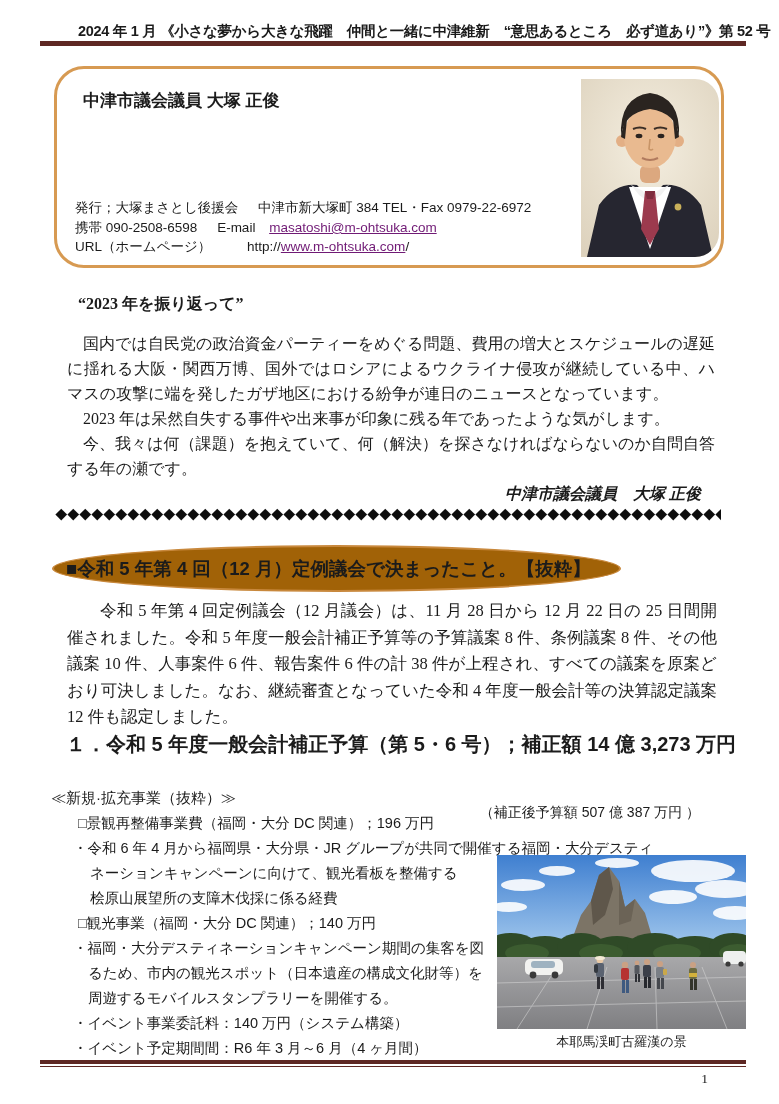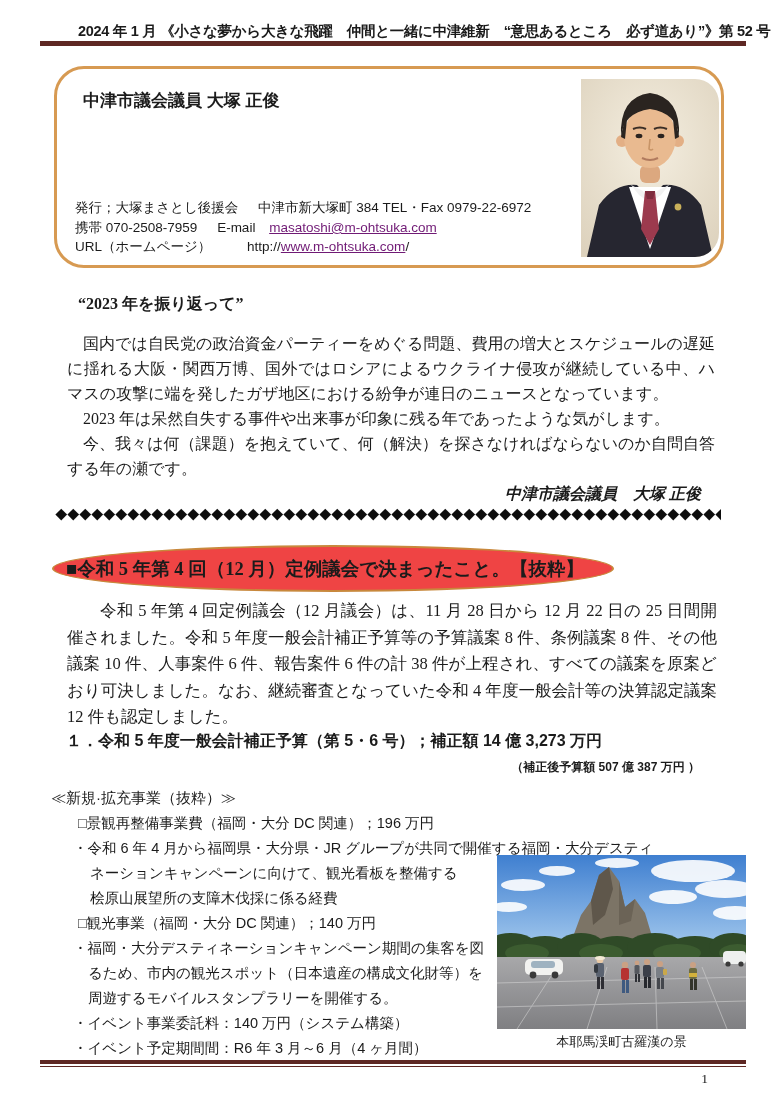--- a/index.html
+++ b/index.html
@@ -50,30 +50,30 @@
   }
   
   .diamond-divider{
     position:absolute;top:507px;left:55px;width:666px;height:16px;overflow:hidden;
     font-size:12.5px;letter-spacing:-0.5px;white-space:nowrap;color:#0d0d0d;line-height:16px;
   }
   
   .council-heading{
     position:absolute;top:545px;left:52px;display:inline-block;
     border:2px solid #c8883c;border-radius:50%;padding:9px 28px 9px 12px;
-    font-size:18.5px;font-weight:bold;white-space:nowrap;background:#ef4444;font-family:Liberation Serif, serif;
+    font-size:18.5px;font-weight:bold;white-space:nowrap;background:#a16207;
   }
   .council-body{
     position:absolute;top:598px;left:67px;width:650px;
     font-family:"Liberation Serif",serif;font-size:16.5px;line-height:26.5px;
     text-align:justify;text-indent:2em;
   }
   
-  .budget-h1{position:absolute;top:731px;left:66px;font-size:16px;font-weight:bold;white-space:nowrap;}
-  .budget-h2{position:absolute;top:759px;left:66px;width:634px;text-align:right;font-size:12px;font-weight:bold;}
+  .budget-h1{position:absolute;top:731px;left:66px;font-size:20px;font-weight:bold;white-space:nowrap;}
+  .budget-h2{position:absolute;top:804px;left:66px;width:634px;text-align:right;font-size:14px;font-weight:normal;}
   .budget-sub{position:absolute;top:789px;left:51px;font-size:15px;}
   .budget-list{position:absolute;top:811px;left:60px;width:662px;font-size:14.5px;line-height:25px;}
   .budget-list .sq{padding-left:18px;white-space:nowrap;}
   .budget-list .dot{padding-left:13px;white-space:nowrap;}
   .list-narrow{width:428px;}
   .list-narrow .cont{padding-left:30px;}
   .list-narrow .hang{padding-left:28px;text-indent:-15px;white-space:normal;}
   .list-narrow .dot{white-space:normal;}
   
   .scenery{position:absolute;top:855px;left:497px;width:249px;height:174px;}
@@ -101,21 +101,21 @@
   <div class="member-title">中津市議会議員 大塚 正俊</div>
 
   <div class="contact">
     <div>
       <span>発行；大塚まさとし後援会</span><span class="gap"></span>
       <span>中津市新大塚町 384</span>
       <span>TEL・Fax 0979-22-6972</span>
     </div>
     <div>
       <span>携帯</span>
-      <span>070-2508-7959</span><span class="gap"></span>
+      <span>090-2508-6598</span><span class="gap"></span>
       <span>E-mail</span><span class="gap-sm"></span>
       <a href="#">masatoshi@m-ohtsuka.com</a>
     </div>
     <div>
       <span>URL（ホームページ）</span><span class="gap"></span><span class="gap"></span>
       <span class="url-prefix">http://</span><a href="#">www.m-ohtsuka.com</a><span class="url-suffix">/</span>
     </div>
   </div>
 
   <div class="portrait">

